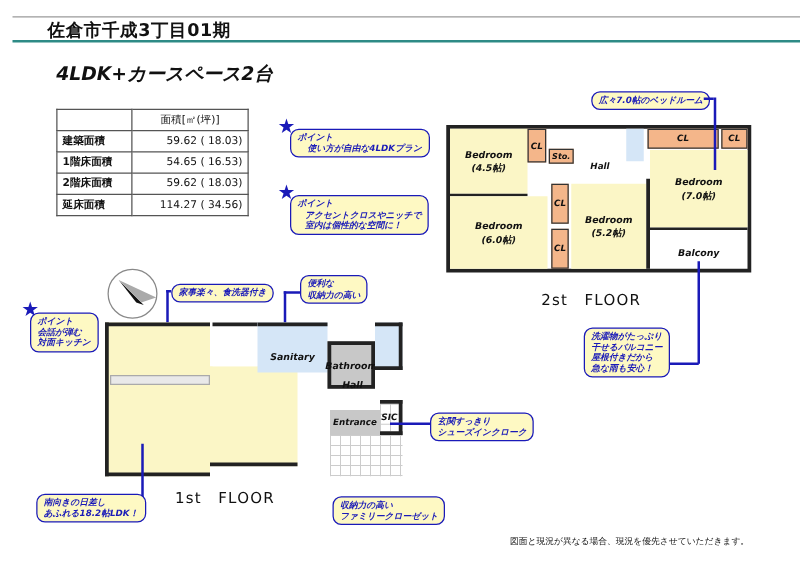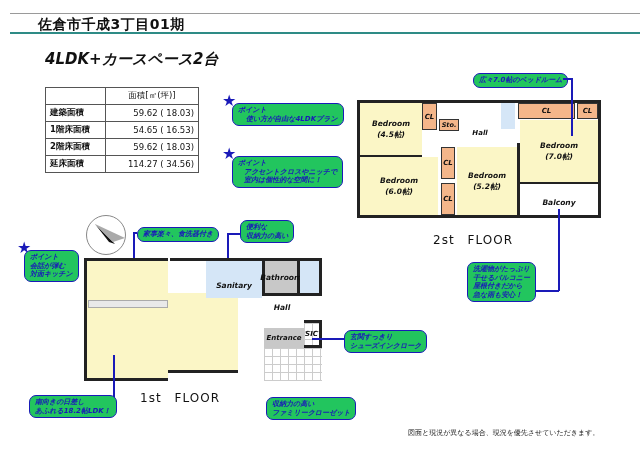--- a/index.html
+++ b/index.html
@@ -7,21 +7,21 @@
 .abs{position:absolute}
 .topline{left:10px;top:13px;width:630px;height:1px;background:#9a9a9a}
 .title{left:38px;top:16px;font-size:14px;font-weight:bold;letter-spacing:.5px}
 .tealbar{left:10px;top:32px;width:630px;height:2px;background:#2e8b86}
 .subtitle{left:45px;top:50px;font-size:15px;font-weight:bold;font-style:italic}
 table.area{position:absolute;left:45px;top:87px;border-collapse:collapse;font-size:8.5px}
 table.area td{border:1px solid #555;height:17px;padding:0 4px}
 table.area td.k{width:60px;font-weight:bold}
 table.area td.v{width:93px;text-align:right}
 table.area tr.h td{text-align:center}
-.note{position:absolute;border:1.5px solid #1a1ab8;border-radius:7px;color:#1a1ab8;font-style:italic;font-weight:bold;font-size:7px;line-height:8.5px;padding:2px 5px;background:#22c55e;white-space:nowrap}
+.note{position:absolute;border:1.5px solid #1a1ab8;border-radius:7px;color:#1a1ab8;font-style:italic;font-weight:bold;font-size:7px;line-height:8.5px;padding:2px 5px;background:#fef9c3;white-space:nowrap}
 .star{position:absolute;color:#1a1ab8;font-size:16px;line-height:16px}
 .ln{position:absolute;background:#1a1ab8}
 .plan{position:absolute;background:#fff}
 .room{position:absolute;background:#fbf6c6;display:flex;flex-direction:column;align-items:center;justify-content:center;font-size:7.5px;font-style:italic;font-weight:bold;text-align:center;line-height:11px}
 .cl{position:absolute;background:#f4b68a;border:1px solid #333;display:flex;align-items:center;justify-content:center;font-size:7px;font-weight:bold;font-style:italic}
 .wet{position:absolute;background:#d5e6f7}
 .gray{position:absolute;background:#c8c8c8}
 .wall{position:absolute;background:#222}
 .floorlbl{position:absolute;font-size:12px;letter-spacing:1px}
 .compass{position:absolute;left:86px;top:215px;width:40px;height:40px;border:1px solid #888;border-radius:50%}
@@ -144,21 +144,21 @@
 </div>
 <div class="ln" style="left:227px;top:233px;width:13px;height:1.5px"></div>
 <div class="ln" style="left:227px;top:233px;width:1.5px;height:28px"></div>
 
 <div class="plan" style="left:84px;top:258px;width:238px;height:123px">
   <div class="room" style="left:0;top:0;width:84px;height:123px;border:3px solid #222;border-right:none"></div>
   <div class="room" style="left:84px;top:35px;width:70px;height:80px;border-bottom:3px solid #222"></div>
   <div class="abs" style="left:4px;top:42px;width:80px;height:8px;background:#e9e9e9;border:1px solid #aaa"></div>
   <div class="abs" style="left:86px;top:0;width:36px;height:35px;border-top:3px solid #222;background:#fff"></div>
   <div class="wet" style="left:122px;top:0;width:56px;height:40px;border-top:3px solid #222;display:flex;align-items:flex-end;justify-content:center;padding-bottom:8px;font-size:7.5px;font-style:italic;font-weight:bold">Sanitary</div>
-  <div class="gray" style="left:178px;top:0;width:38px;height:38px;border:3px solid #222;display:flex;align-items:center;justify-content:center;font-size:7.5px;font-style:italic;font-weight:bold">Bathroom</div>
+  <div class="gray" style="left:178px;top:15px;width:38px;height:38px;border:3px solid #222;display:flex;align-items:center;justify-content:center;font-size:7.5px;font-style:italic;font-weight:bold">Bathroom</div>
   <div class="wet" style="left:216px;top:0;width:22px;height:38px;border:3px solid #222;border-left:none"></div>
   <div class="abs" style="left:178px;top:45px;width:40px;text-align:center;font-size:7.5px;font-style:italic;font-weight:bold">Hall</div>
   <div class="gray" style="left:180px;top:70px;width:40px;height:20px;display:flex;align-items:center;justify-content:center;font-size:7px;font-style:italic;font-weight:bold">Entrance</div>
   <div class="abs tile" style="left:180px;top:90px;width:58px;height:33px"></div>
   <div class="abs tile" style="left:220px;top:62px;width:18px;height:28px;border:3px solid #222;border-left:none;display:flex;align-items:center;justify-content:center;font-size:7px;font-style:italic;font-weight:bold">SIC</div>
 </div>
 <div class="floorlbl" style="left:140px;top:390px">1st　FLOOR</div>
 
 <div class="ln" style="left:113px;top:355px;width:1.5px;height:50px"></div>
 <div class="ln" style="left:104px;top:404px;width:10px;height:1.5px"></div>

